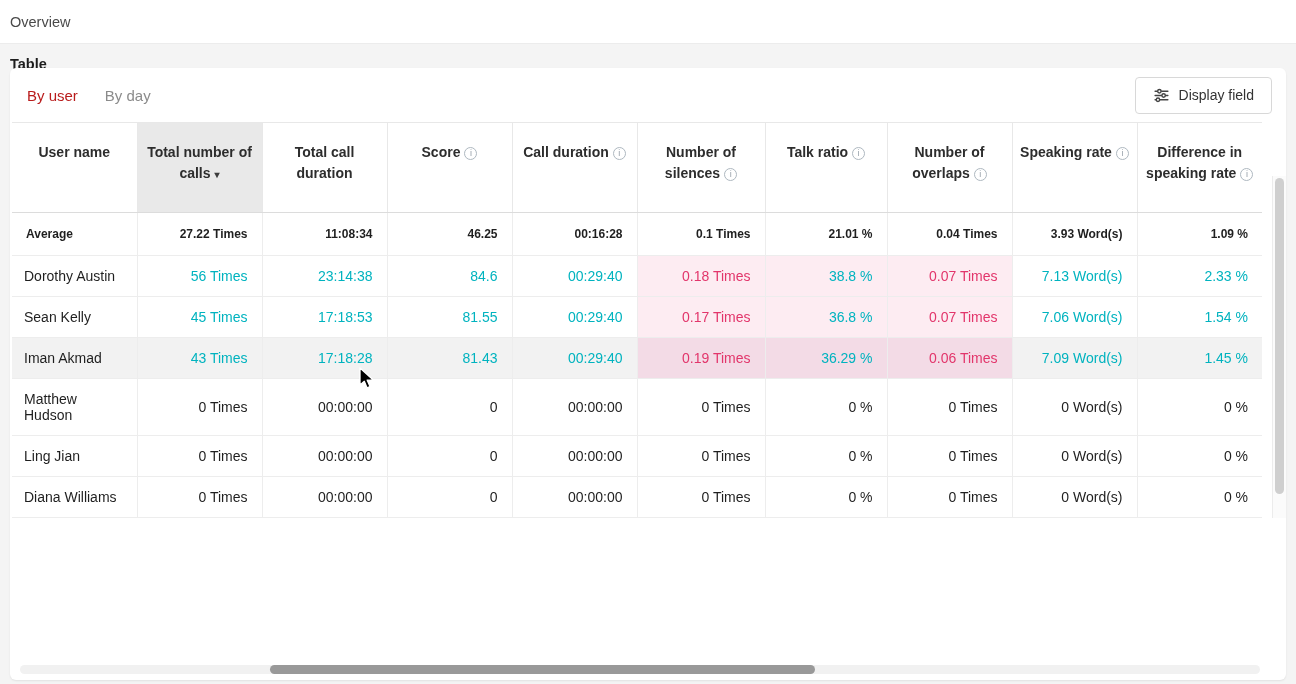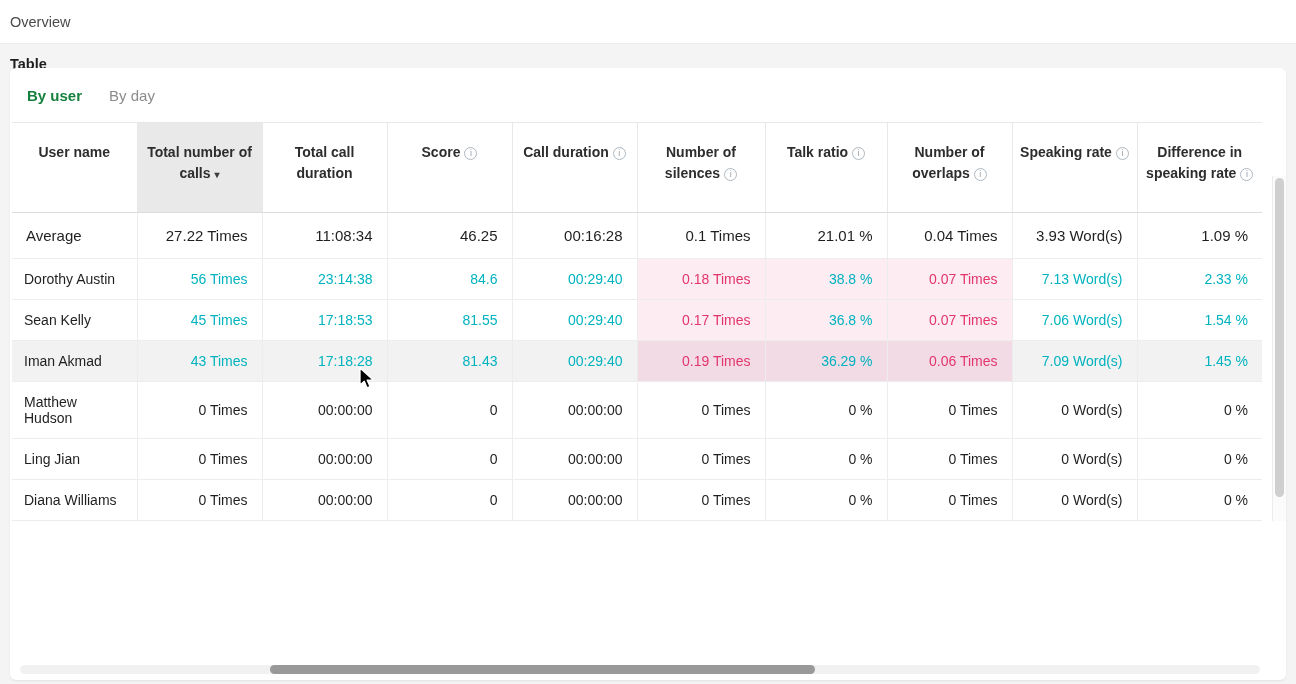--- a/index.html
+++ b/index.html
@@ -27,21 +27,21 @@
   
   .card {
     position: absolute; left: 10px; top: 68px;
     width: 1276px; height: 612px;
     background: #fff; border-radius: 6px;
     box-shadow: 0 1px 2px rgba(0,0,0,.08);
     overflow: hidden;
   }
   .card-header { height: 54px; display: flex; align-items: center; padding: 0 14px 0 17px; }
   .view-tab { font-size: 15px; color: #8b8b8b; margin-right: 27px; cursor: pointer; }
-  .view-tab.active { color: #15803d; font-weight: 700; }
+  .view-tab.active { color: #b91c1c; font-weight: 400; }
   .actions { margin-left: auto; display: flex; gap: 9px; }
   .btn {
     display: flex; align-items: center; gap: 9px;
     height: 37px; padding: 0 17px;
     background: #fff; border: 1px solid #d8d8d8; border-radius: 4px;
     font-size: 14px; color: #333; font-family: inherit; cursor: pointer;
   }
   .btn svg { flex: none; }
 
   
@@ -57,21 +57,21 @@
     cursor: pointer;
   }
   th:first-child { border-left: none; }
   th.sorted { background: #e9e9e9; }
   td {
     font-size: 14px; color: #1f1f1f; text-align: right;
     padding: 12px 14px; white-space: nowrap;
     border-top: 1px solid #ededed; border-left: 1px solid #ededed;
   }
   td:first-child { border-left: none; text-align: left; padding-left: 12px; white-space: normal; }
-  tr.avg td { font-weight: 400; font-size: 15px; border-top: none; padding: 14px 14px; }
+  tr.avg td { font-weight: 700; font-size: 12px; border-top: none; padding: 14px 14px; }
   tbody tr:last-child td { border-bottom: 1px solid #ededed; }
   .v-teal { color: var(--teal); }
   .v-red  { color: var(--red); }
   .bg-pink { background: var(--pink-bg); }
   tr.hover-row td { background: var(--row-hover); }
   tr.hover-row td.bg-pink { background: var(--pink-bg-hover); }
   .info-icon {
     display: inline-block; width: 13px; height: 13px; line-height: 11px;
     border: 1px solid #aeb8c0; border-radius: 50%;
     font-size: 9px; font-weight: 400; color: #98a2ab;
@@ -107,20 +107,31 @@
   <div class="tab active">Table</div>
   <div class="tab">Comparison</div>
   <div class="tab">Word frequency (beta)</div>
 </div>
 
 <div class="card">
   <div class="card-header">
     <div class="view-tab active">By user</div>
     <div class="view-tab">By day</div>
     <div class="actions">
+      <button class="btn">
+        <svg width="17" height="17" viewBox="0 0 24 24" fill="none" stroke="#444" stroke-width="2" stroke-linecap="round">
+          <line x1="3" y1="6" x2="21" y2="6"></line>
+            <circle cx="9" cy="6" r="2.4" fill="#fff"></circle>
+          <line x1="3" y1="12" x2="21" y2="12"></line>
+            <circle cx="15" cy="12" r="2.4" fill="#fff"></circle>
+          <line x1="3" y1="18" x2="21" y2="18"></line>
+            <circle cx="7" cy="18" r="2.4" fill="#fff"></circle>
+        </svg>
+        <span>Display field</span>
+      </button>
     </div>
   </div>
 
   <div class="table-area">
     <table>
         <colgroup>
           <col style="width: 125px;">
           <col style="width: 125px;">
           <col style="width: 125px;">
           <col style="width: 125px;">

